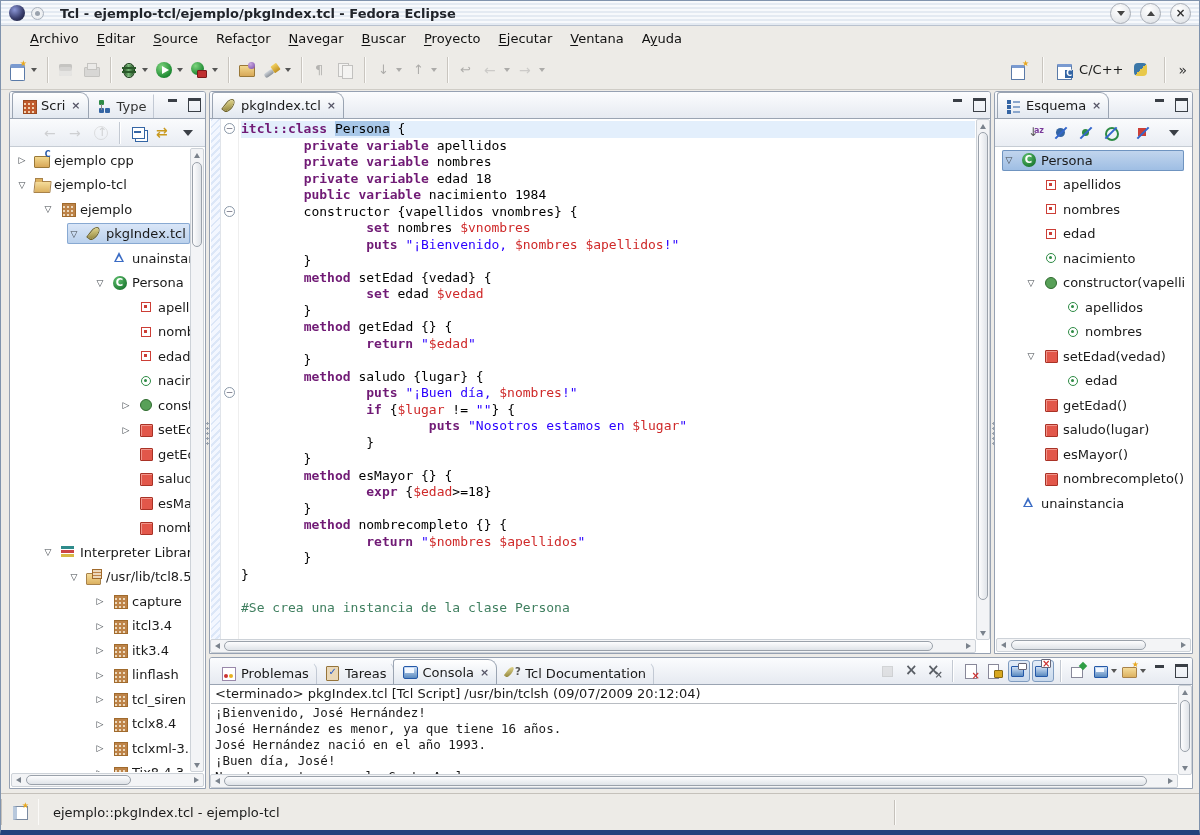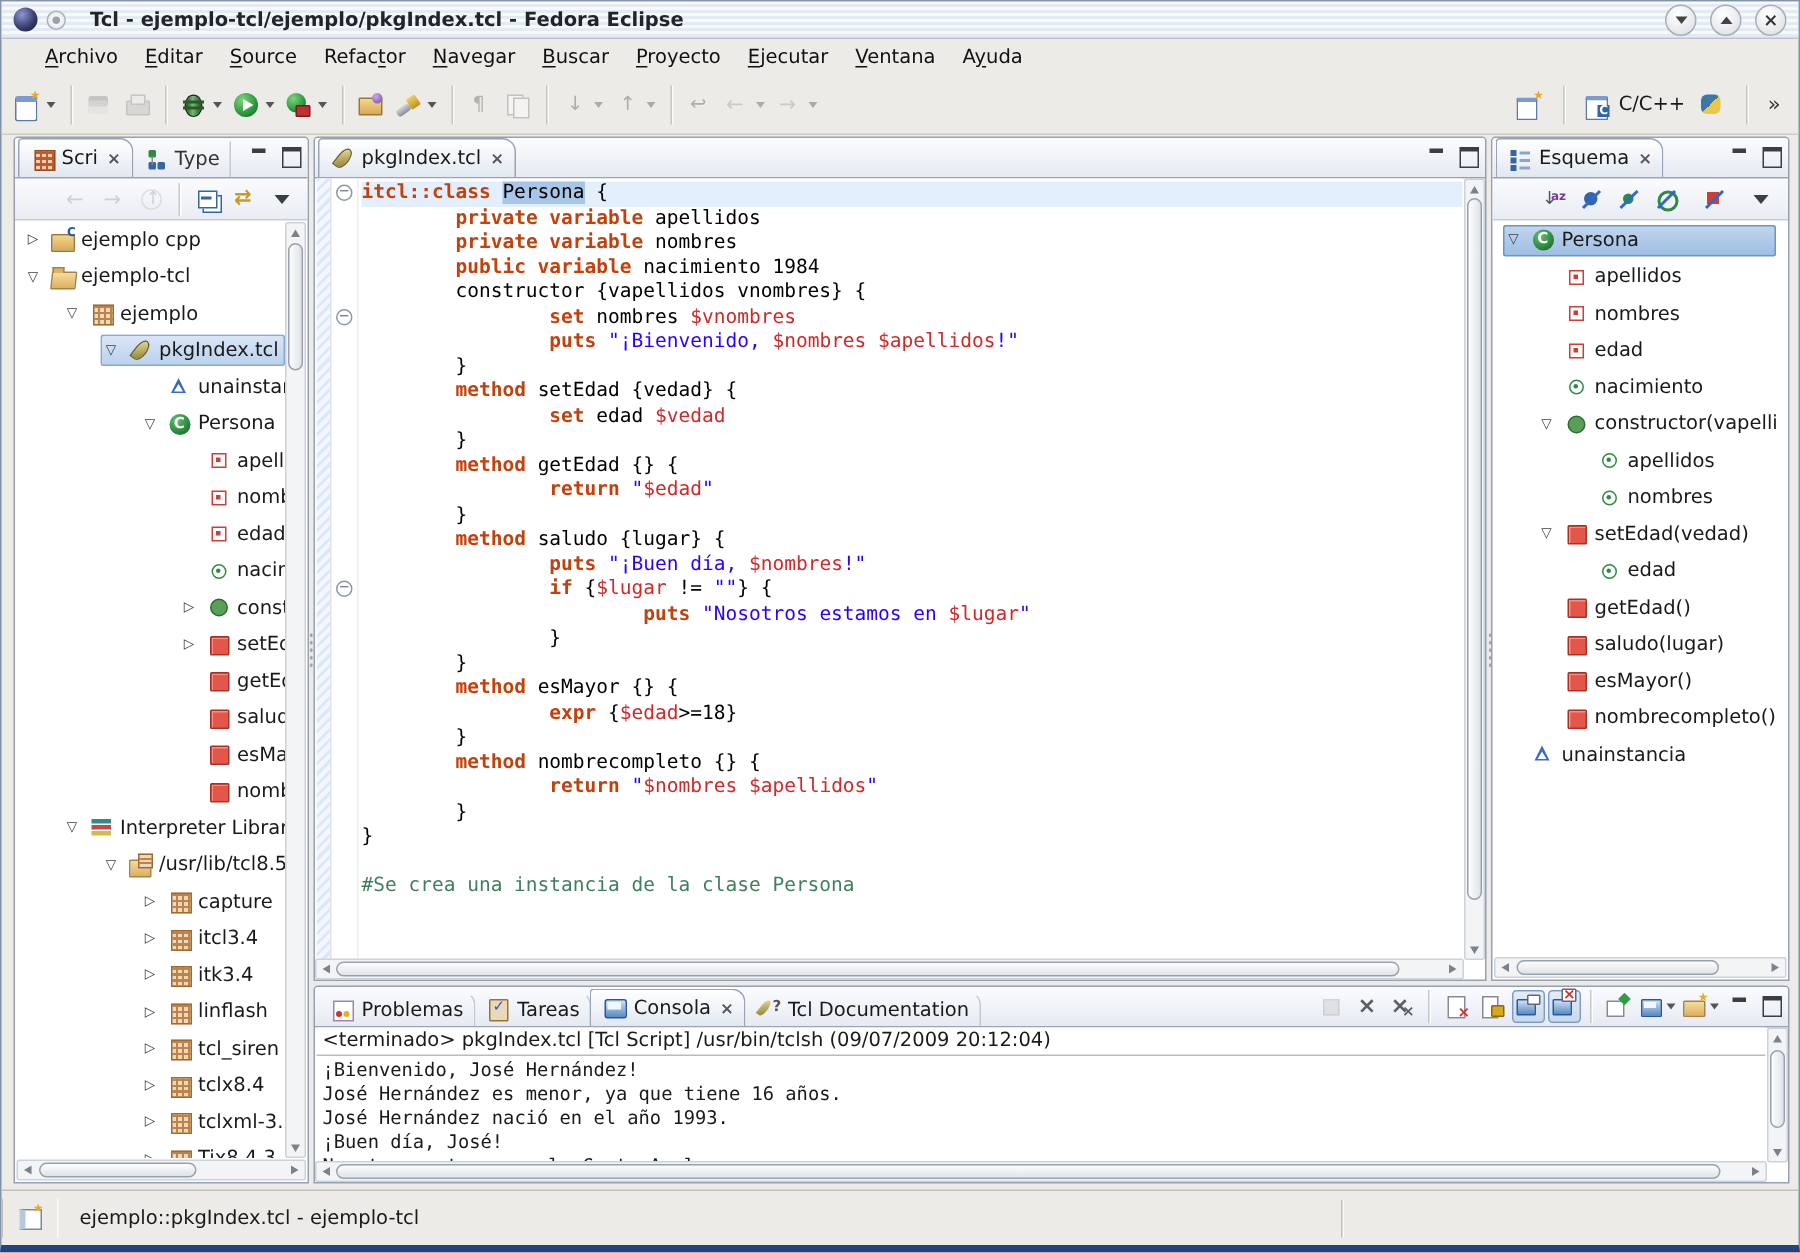--- a/index.html
+++ b/index.html
@@ -197,21 +197,21 @@
   
   .codearea{position:absolute;left:1px;right:15px;top:27px;bottom:13px;background:#fff;overflow:hidden;}
   .ruler{position:absolute;left:0;top:0;bottom:0;width:10px;
     background:repeating-linear-gradient(135deg,#dce7f8 0 2px,#f3f7ff 2px 5px);border-right:1px solid #e0e4ea;}
   .gutter{position:absolute;left:11px;top:0;bottom:0;width:17px;background:#fff;border-right:1px solid #eee;}
   .fold{position:absolute;left:2px;width:11px;height:11px;border:1px solid #8a98a8;border-radius:50%;background:#fff;color:#667;
     font-size:9px;line-height:9px;text-align:center;}
   .code{position:absolute;left:30px;top:0;right:0;bottom:0;font-family:"DejaVu Sans Mono","Liberation Mono",monospace;font-size:13px;padding-top:2px;}
   .cline{height:16.5px;line-height:16.5px;white-space:pre;}
   .cline.cur{background:#e3effc;}
-  .tk{color:#c2410c;font-weight:bold;}
+  .tk{color:#701a75;font-weight:bold;}
   .tv{color:#cf2929;}
   .ts{color:#2a00ff;}
   .tc{color:#3f7f5f;}
   .tp{color:#000;}
   .tsel{background:#a8c7e8;}
 
   
   .sbv{position:absolute;width:14px;background:#f3f4f6;border:1px solid #cdd2d8;border-radius:2px;}
   .sbh{position:absolute;height:14px;background:#f3f4f6;border:1px solid #cdd2d8;border-radius:2px;}
   .sarr{position:absolute;width:12px;height:11px;display:flex;align-items:center;justify-content:center;}
@@ -679,20 +679,21 @@
       <div class="ruler"></div>
       <div class="gutter" id="fold-gutter">
           <div class="fold" style="top: 4px;">−</div>
           <div class="fold" style="top: 86.5px;">−</div>
           <div class="fold" style="top: 268px;">−</div>
         </div>
       <div class="code" id="code">
           <div class="cline cur"><span class="tk">itcl::class</span><span class="tp"> </span><span class="tp tsel">Persona</span><span class="tp"> {</span></div>
           <div class="cline"><span class="tp">        </span><span class="tk">private variable</span><span class="tp"> apellidos</span></div>
           <div class="cline"><span class="tp">        </span><span class="tk">private variable</span><span class="tp"> nombres</span></div>
+          <div class="cline"><span class="tp">        </span><span class="tk">private variable</span><span class="tp"> edad 18</span></div>
           <div class="cline"><span class="tp">        </span><span class="tk">public variable</span><span class="tp"> nacimiento 1984</span></div>
           <div class="cline"><span class="tp">        constructor {vapellidos vnombres} {</span></div>
           <div class="cline"><span class="tp">                </span><span class="tk">set</span><span class="tp"> nombres </span><span class="tv">$vnombres</span></div>
           <div class="cline"><span class="tp">                </span><span class="tk">puts</span><span class="tp"> </span><span class="ts">"¡Bienvenido, </span><span class="tv">$nombres $apellidos</span><span class="ts">!"</span></div>
           <div class="cline"><span class="tp">        }</span></div>
           <div class="cline"><span class="tp">        </span><span class="tk">method</span><span class="tp"> setEdad {vedad} {</span></div>
           <div class="cline"><span class="tp">                </span><span class="tk">set</span><span class="tp"> edad </span><span class="tv">$vedad</span></div>
           <div class="cline"><span class="tp">        }</span></div>
           <div class="cline"><span class="tp">        </span><span class="tk">method</span><span class="tp"> getEdad {} {</span></div>
           <div class="cline"><span class="tp">                </span><span class="tk">return</span><span class="tp"> </span><span class="ts">"</span><span class="tv">$edad</span><span class="ts">"</span></div>

